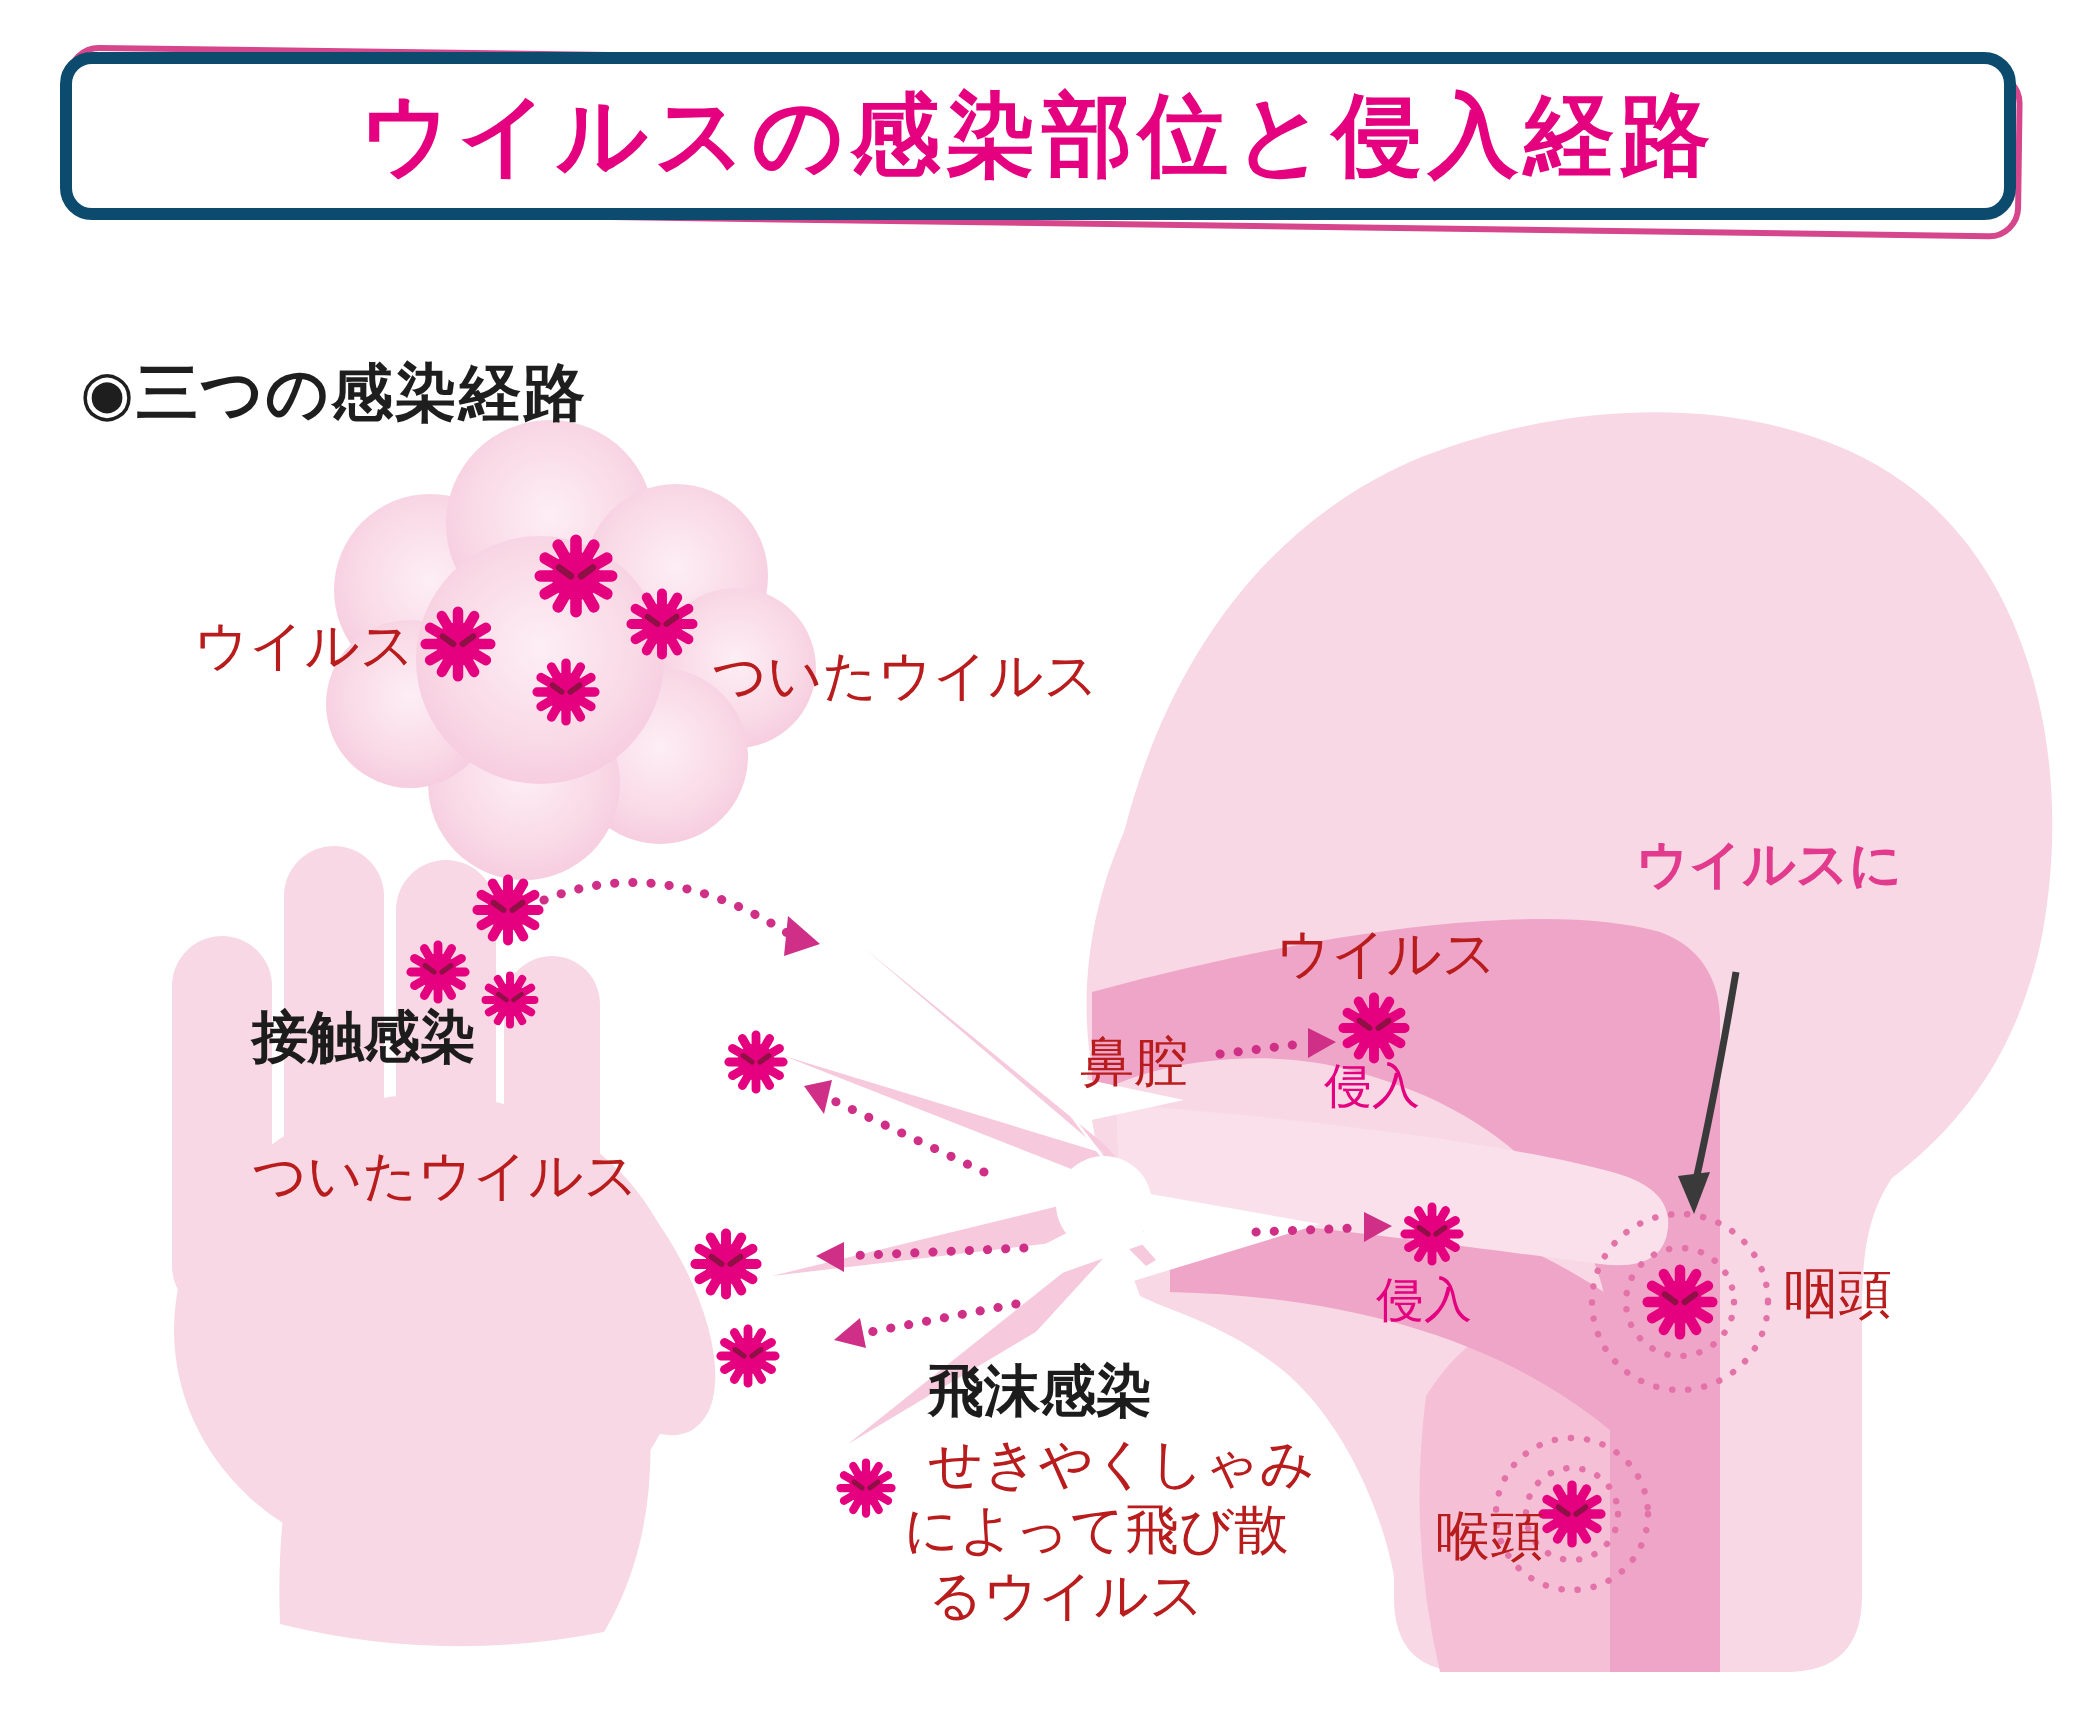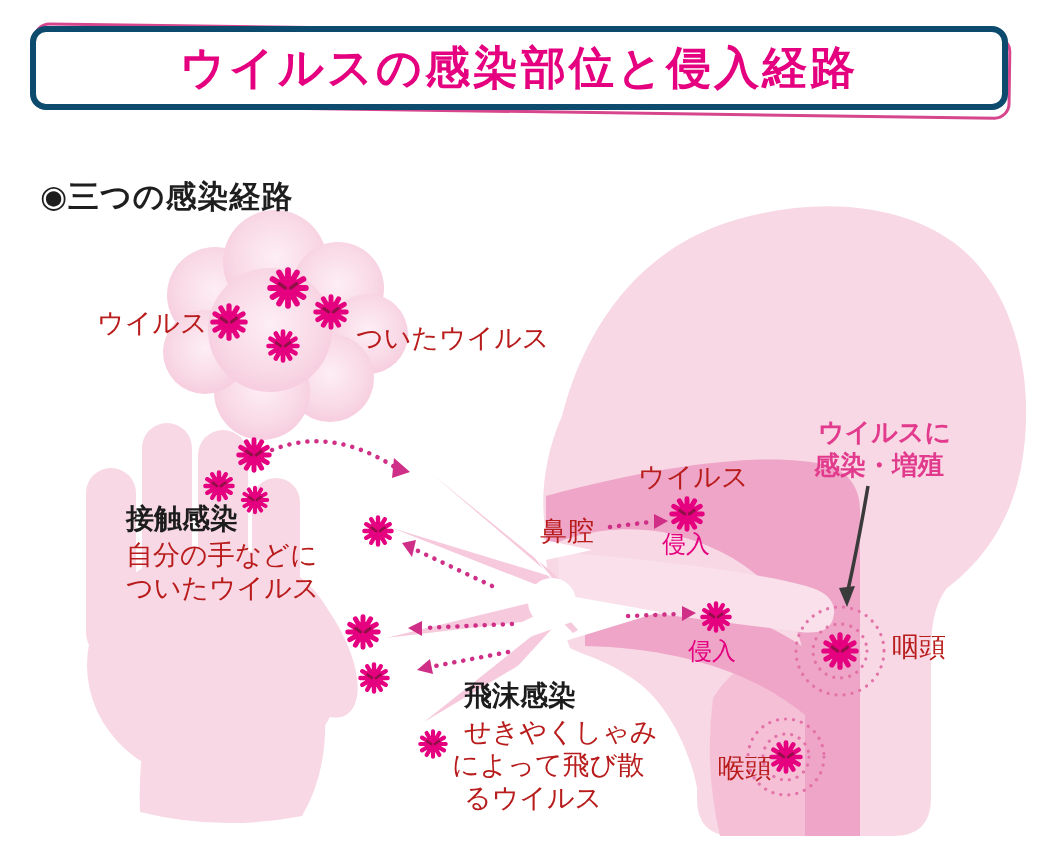--- a/index.html
+++ b/index.html
@@ -149,30 +149,28 @@
   </div>
 
   <div class="section-heading">
     <span>◉</span><span>三つの感染経路</span>
   </div>
 
   <div class="lbl" style="left:97px;top:308px;">ウイルス</div>
   <div class="lbl" style="left:356px;top:323px;">ついたウイルス</div>
 
   <div class="lbl b" style="left:126px;top:503px;">接触感染</div>
-  <div class="lbl" style="left:126px;top:540px;">自分の手などに</div>
   <div class="lbl" style="left:126px;top:573px;">ついたウイルス</div>
 
   <div class="lbl" style="left:464px;top:717px;">せきやくしゃみ</div>
   <div class="lbl b" style="left:464px;top:680px;">飛沫感染</div>
   <div class="lbl" style="left:452px;top:750px;">によって飛び散</div>
   <div class="lbl" style="left:464px;top:783px;">るウイルス</div>
 
   <div class="lbl" style="left:540px;top:516px;">鼻腔</div>
   <div class="lbl" style="left:638px;top:462px;">ウイルス</div>
   <div class="lbl m entry" style="left:662px;top:530px;">侵入</div>
   <div class="lbl m entry" style="left:688px;top:637px;">侵入</div>
   <div class="lbl infect" style="left:818px;top:416px;">ウイルスに</div>
-  <div class="lbl infect" style="left:814px;top:449px;">感染・増殖</div>
   <div class="lbl" style="left:892px;top:632px;">咽頭</div>
   <div class="lbl" style="left:718px;top:753px;">喉頭</div>
 
 </div>
 
 </body></html>

